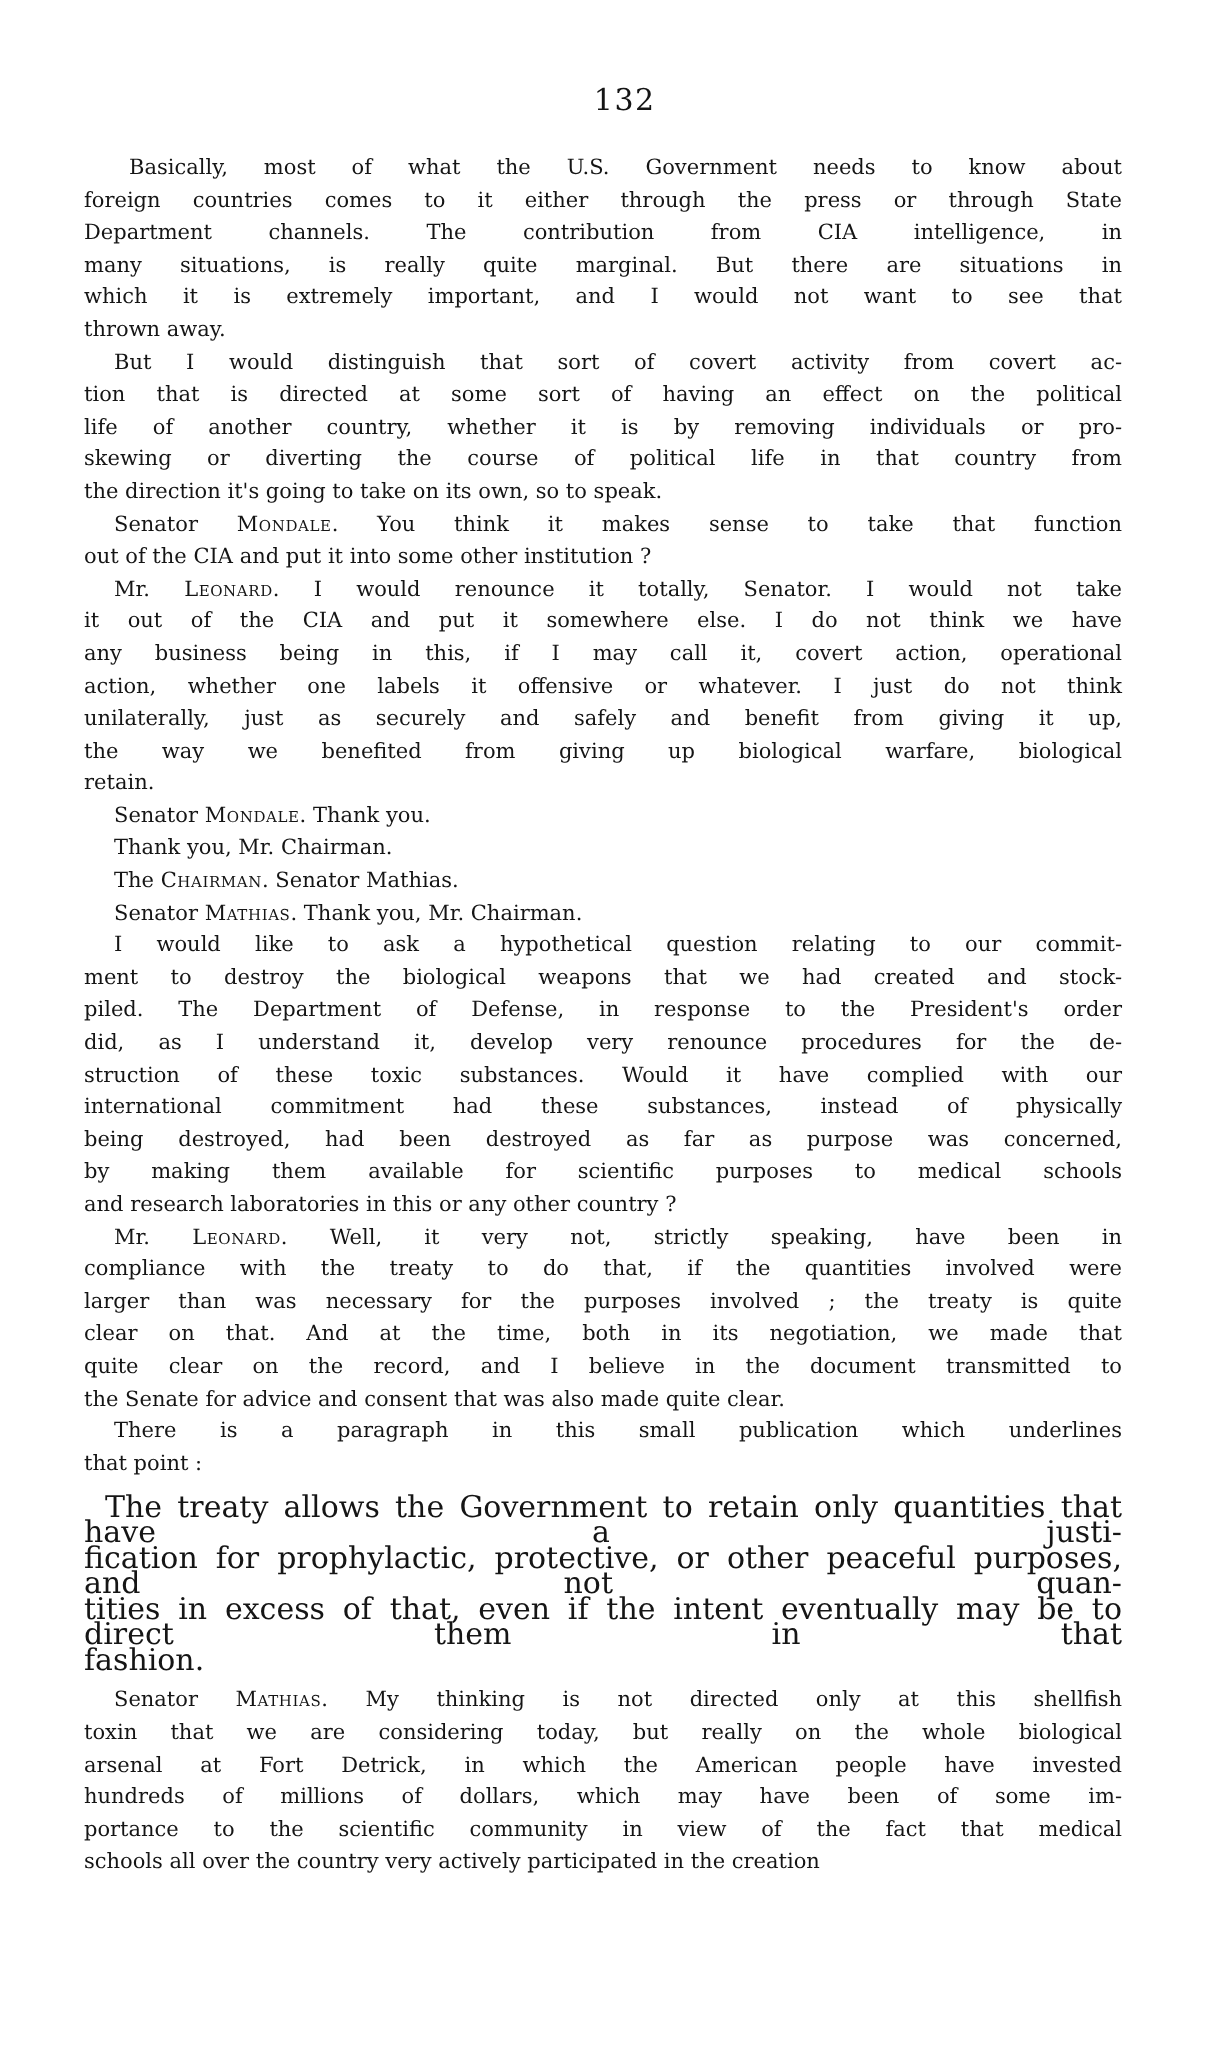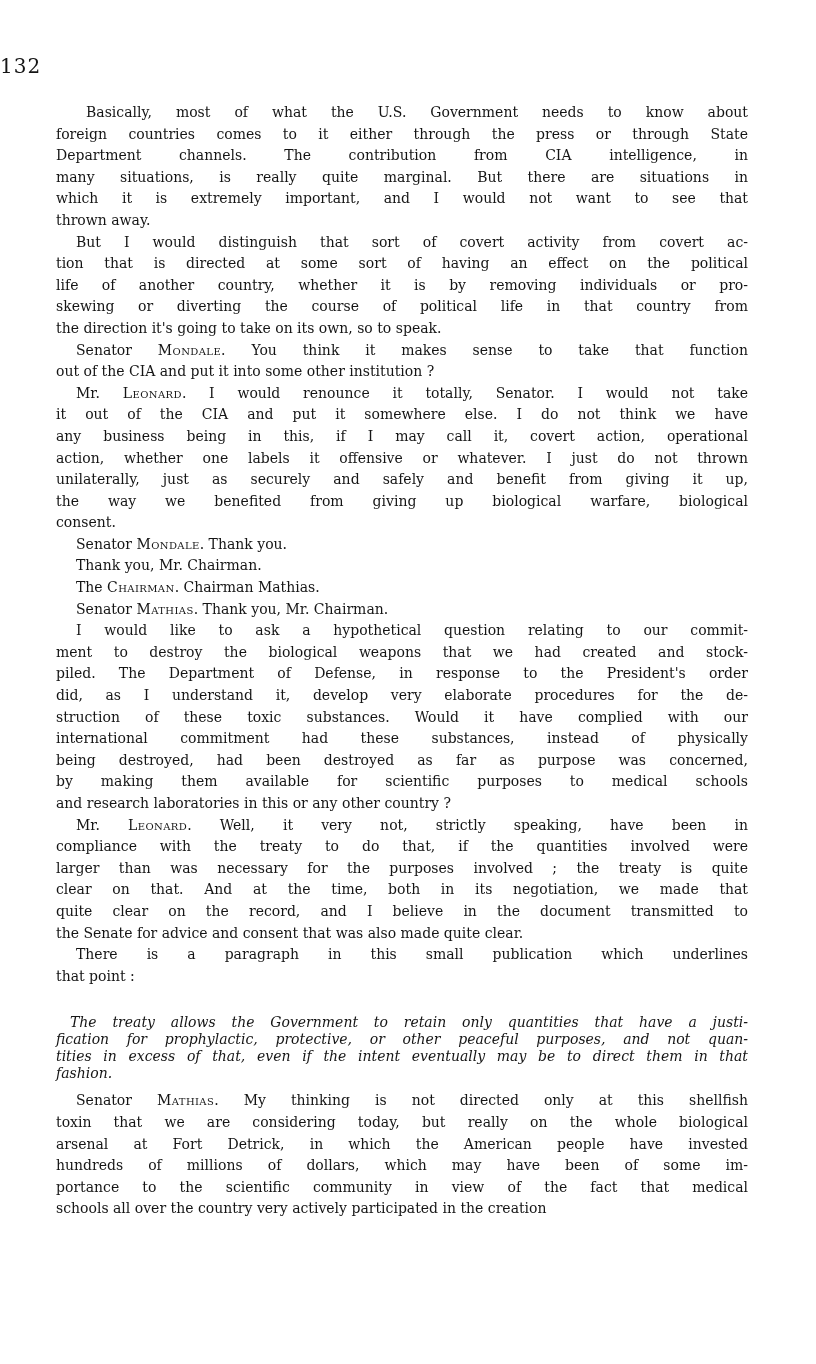--- a/index.html
+++ b/index.html
@@ -11,42 +11,42 @@
     position: relative;
     width: 816px;
     height: 1364px;
     background: #ffffff;
     color: #151515;
     font-family: "DejaVu Serif", serif;
     overflow: hidden;
   }
   .page-number {
     margin-top: 54px;
-    text-align: left;
+    text-align: center;
     font-size: 20px;
     letter-spacing: 1px;
+    padding-left: 17px;
   }
   .page-body {
     position: absolute;
     left: 56px;
     top: 102px;
     width: 692px;
   }
   .para {
     margin: 0;
   }
   .para.normal {
     font-size: 14px;
     line-height: 21.6px;
   }
   .para.quote {
-    font-size: 14px;
+    font-size: 20px;
     line-height: 17px;
-    margin: 27px 0 8px 0;
-    font-style: italic;
+    margin: 9px 0 8px 0;
   }
   .line {
     text-align: justify;
     text-align-last: justify;
     white-space: normal;
   }
   .line.last {
     text-align-last: left;
   }
   .para.normal .line.first {
@@ -85,42 +85,42 @@
         <div class="line last"><span>the direction it's going to take on its own, so to speak.</span></div>
       </div>
       <div class="para normal">
         <div class="line first"><span>Senator </span><span class="sc">Mondale</span><span>. You think it makes sense to take that function</span></div>
         <div class="line last"><span>out of the CIA and put it into some other institution ?</span></div>
       </div>
       <div class="para normal">
         <div class="line first"><span>Mr. </span><span class="sc">Leonard</span><span>. I would renounce it totally, Senator. I would not take</span></div>
         <div class="line"><span>it out of the CIA and put it somewhere else. I do not think we have</span></div>
         <div class="line"><span>any business being in this, if I may call it, covert action, operational</span></div>
-        <div class="line"><span>action, whether one labels it offensive or whatever. I just do not thrown</span></div>
+        <div class="line"><span>action, whether one labels it offensive or whatever. I just do not think</span></div>
         <div class="line"><span>unilaterally, just as securely and safely and benefit from giving it up,</span></div>
         <div class="line"><span>the way we benefited from giving up biological warfare, biological</span></div>
-        <div class="line last"><span>consent.</span></div>
+        <div class="line last"><span>retain.</span></div>
       </div>
       <div class="para normal">
         <div class="line first last"><span>Senator </span><span class="sc">Mondale</span><span>. Thank you.</span></div>
       </div>
       <div class="para normal">
         <div class="line first last"><span>Thank you, Mr. Chairman.</span></div>
       </div>
       <div class="para normal">
-        <div class="line first last"><span>The </span><span class="sc">Chairman</span><span>. Chairman Mathias.</span></div>
+        <div class="line first last"><span>The </span><span class="sc">Chairman</span><span>. Senator Mathias.</span></div>
       </div>
       <div class="para normal">
         <div class="line first last"><span>Senator </span><span class="sc">Mathias</span><span>. Thank you, Mr. Chairman.</span></div>
       </div>
       <div class="para normal">
         <div class="line first"><span>I would like to ask a hypothetical question relating to our commit-</span></div>
         <div class="line"><span>ment to destroy the biological weapons that we had created and stock-</span></div>
         <div class="line"><span>piled. The Department of Defense, in response to the President's order</span></div>
-        <div class="line"><span>did, as I understand it, develop very elaborate procedures for the de-</span></div>
+        <div class="line"><span>did, as I understand it, develop very renounce procedures for the de-</span></div>
         <div class="line"><span>struction of these toxic substances. Would it have complied with our</span></div>
         <div class="line"><span>international commitment had these substances, instead of physically</span></div>
         <div class="line"><span>being destroyed, had been destroyed as far as purpose was concerned,</span></div>
         <div class="line"><span>by making them available for scientific purposes to medical schools</span></div>
         <div class="line last"><span>and research laboratories in this or any other country ?</span></div>
       </div>
       <div class="para normal">
         <div class="line first"><span>Mr. </span><span class="sc">Leonard</span><span>. Well, it very not, strictly speaking, have been in</span></div>
         <div class="line"><span>compliance with the treaty to do that, if the quantities involved were</span></div>
         <div class="line"><span>larger than was necessary for the purposes involved ; the treaty is quite</span></div>

